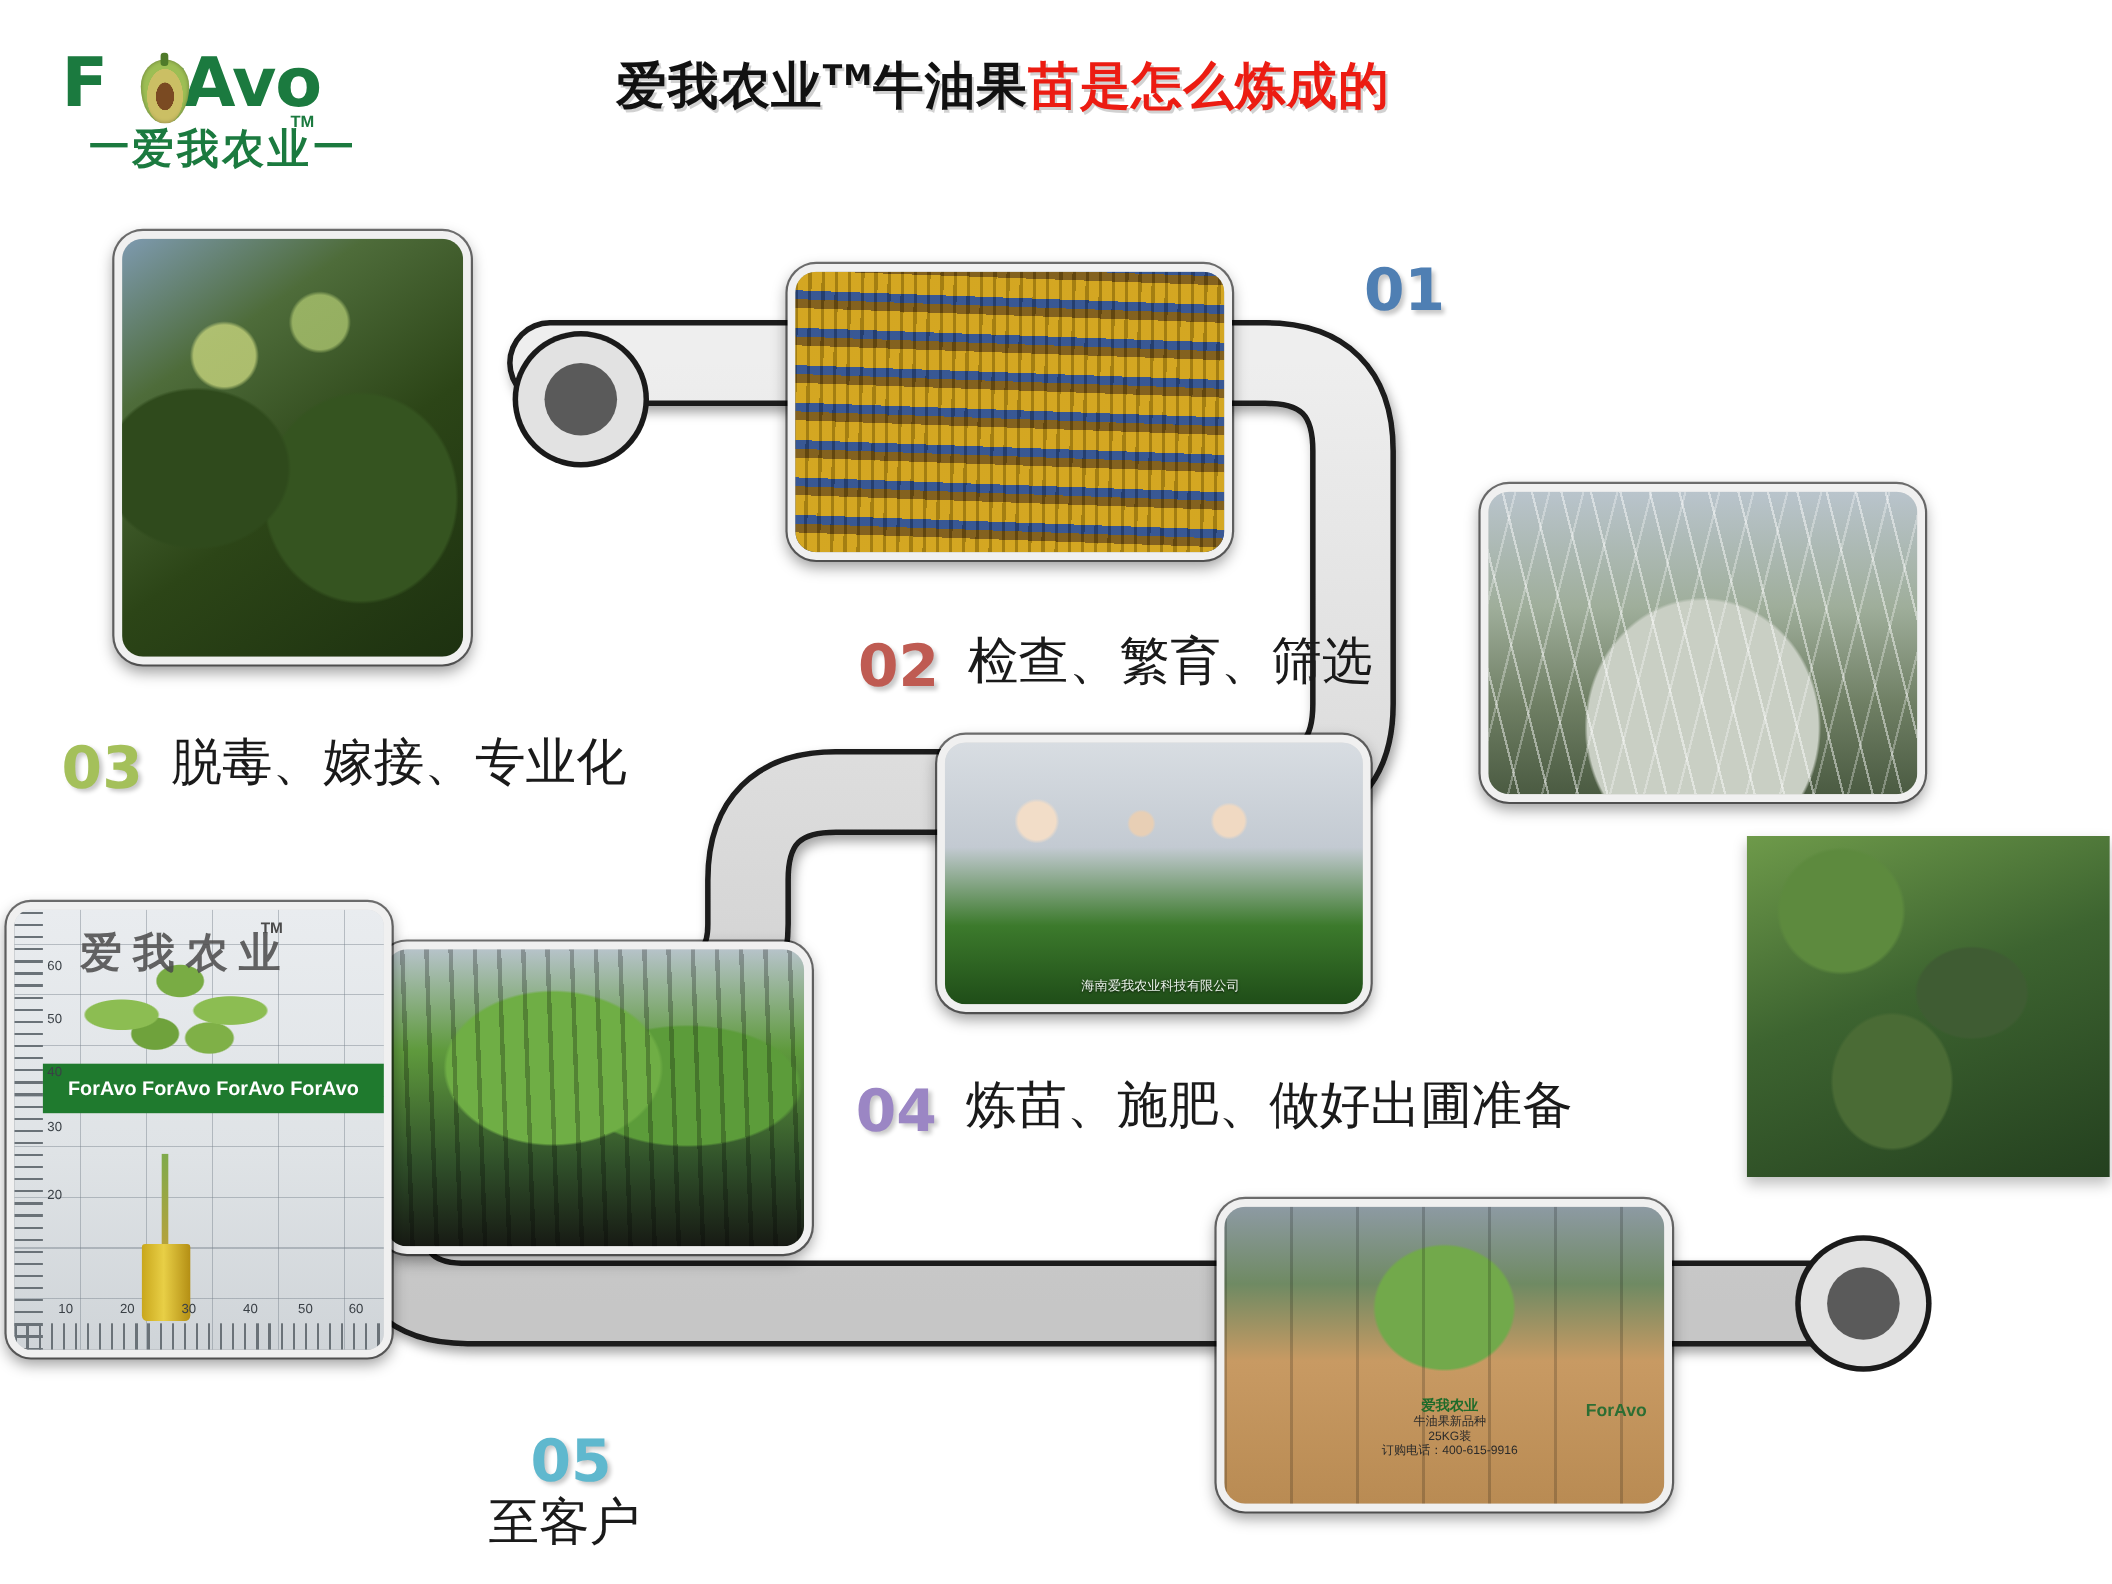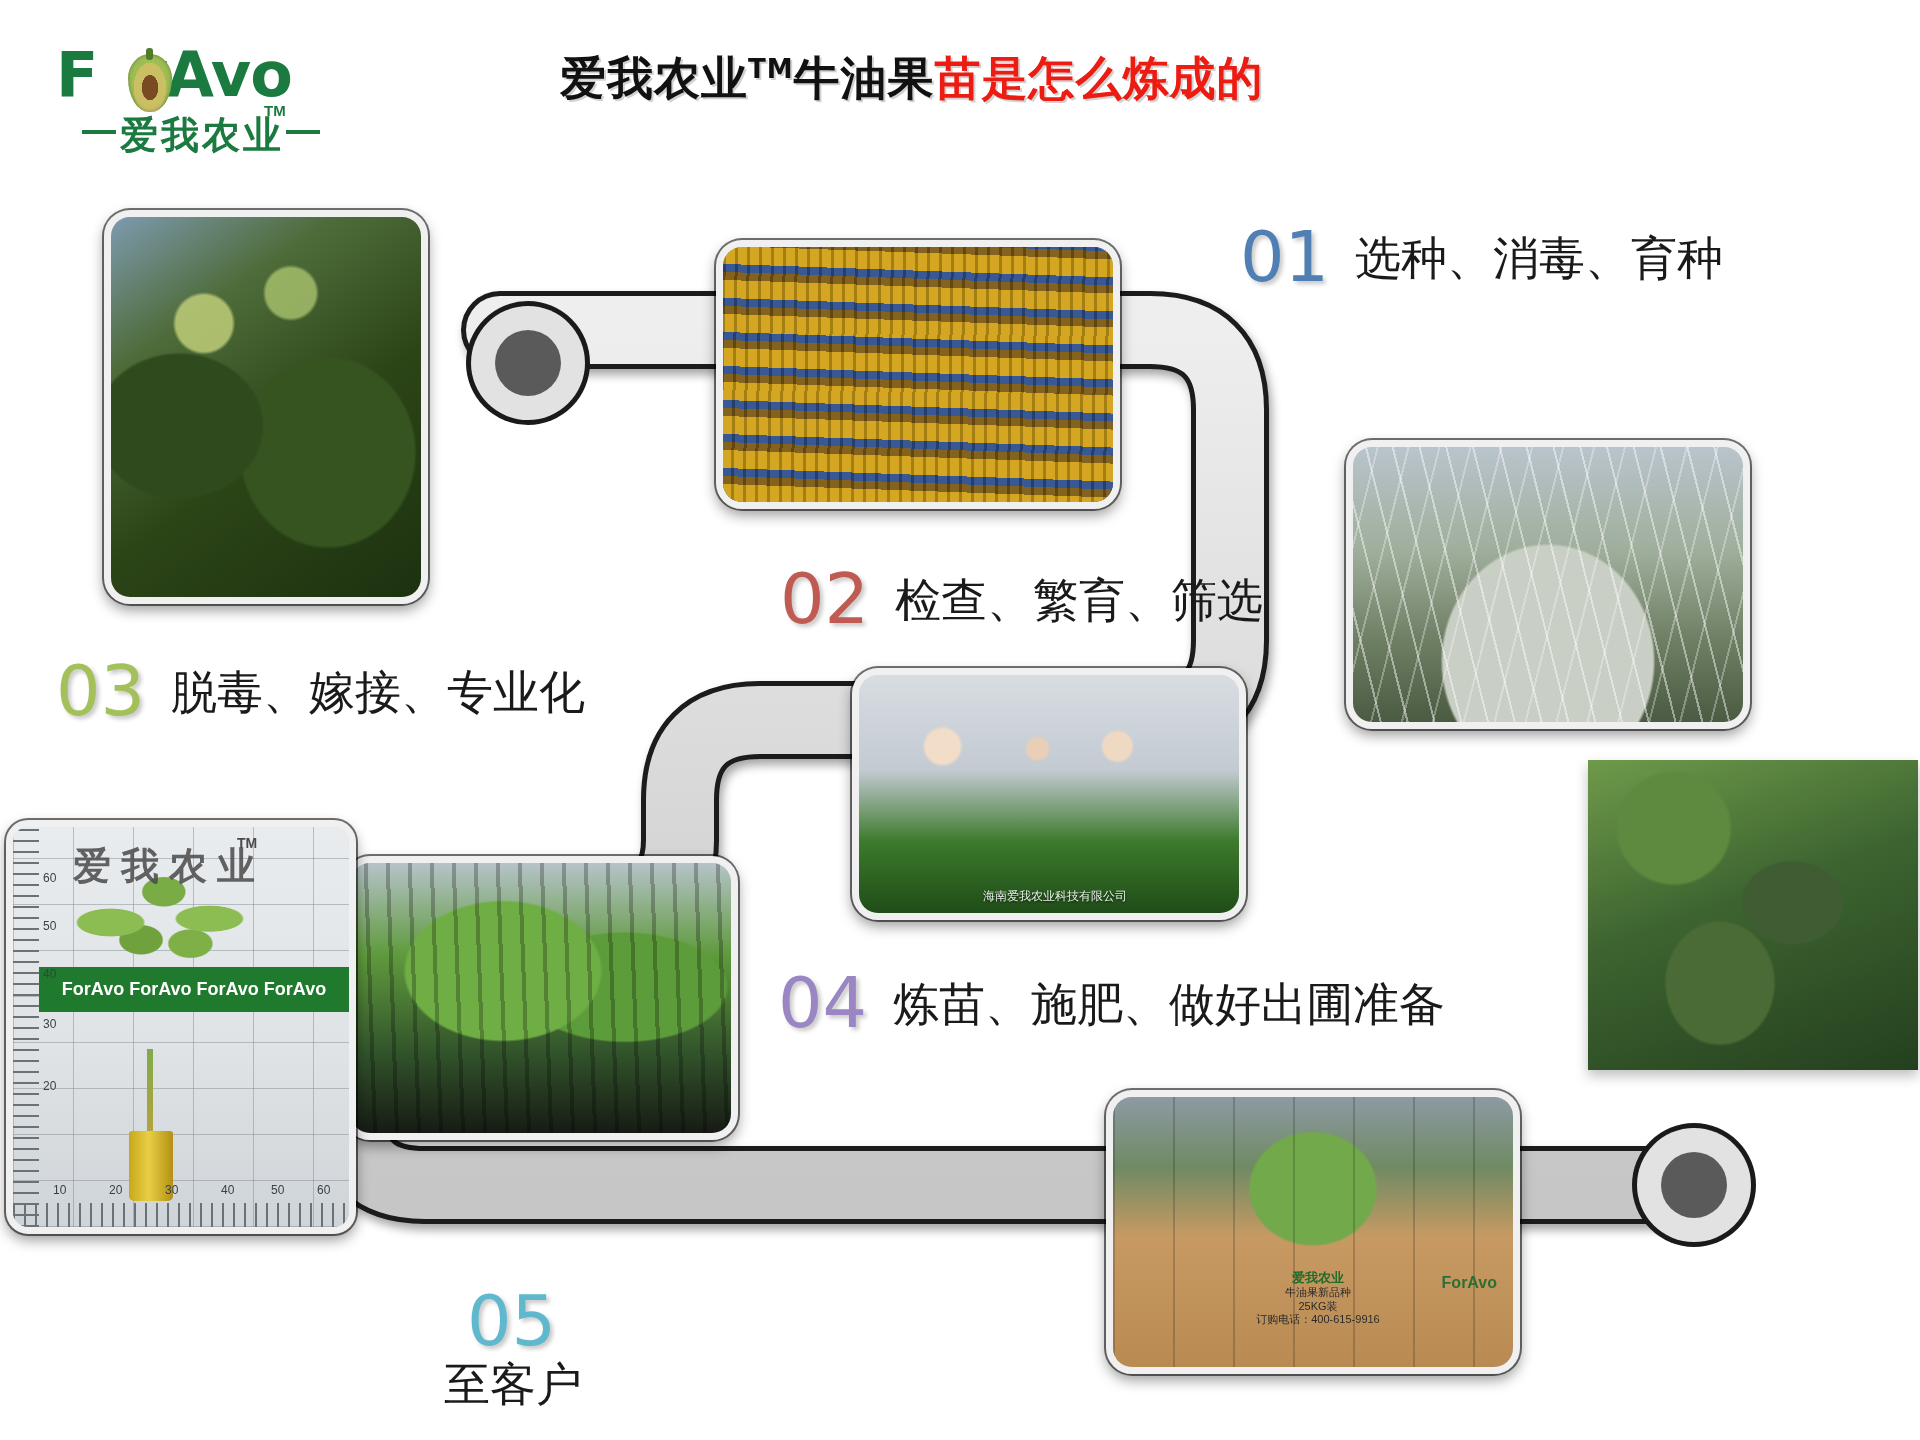--- a/index.html
+++ b/index.html
@@ -145,24 +145,25 @@
   .box-label{position:absolute;font-size:11px;color:#2a2a2a;text-align:center;line-height:1.25;}
   .box-label b{display:block;font-size:13px;color:#1f6b2a;}
 
   
   .people-wm{position:absolute;left:0;right:0;bottom:8px;text-align:center;
     font-size:12px;color:#eaf3ea;text-shadow:0 1px 2px rgba(0,0,0,.8);padding-left:12px;}
 
   
   .step{position:absolute;display:flex;align-items:flex-start;white-space:nowrap;}
   .step .num{
-    font-size:70px;font-weight:normal;line-height:1;
+    font-size:53px;font-weight:bold;line-height:1;
     font-family:"DejaVu Sans",sans-serif;
     text-shadow:3px 3px 4px rgba(0,0,0,.22);
     margin-right:26px;
+    margin-top:16px;
   }
   .step .txt{
     font-size:46px;color:#1a1a1a;line-height:1.22;
     font-family:"DejaVu Sans",sans-serif;font-weight:500;
     padding-top:8px;
   }
   .step .txt .l2{display:block;}
 </style>
 </head>
 <body>
@@ -299,21 +300,20 @@
     </div>
   </div>
 
   <div class="card" style="left:1588px;top:760px;width:330px;height:310px;border-radius:0;border:none;
               box-shadow:0 6px 12px rgba(0,0,0,.25);">
     <div class="ph ph-fruit"></div>
   </div>
 
   <div class="step" style="left:1240px;top:222px;">
     <span class="num" style="color:#4f7fb3;">01</span>
-    <span class="txt">选种、消毒、育种</span>
   </div>
 
   <div class="step" style="left:780px;top:564px;">
     <span class="num" style="color:#bf5b52;">02</span>
     <span class="txt">检查、繁育、筛选</span>
   </div>
 
   <div class="step" style="left:56px;top:656px;">
     <span class="num" style="color:#a4c05a;">03</span>
     <span class="txt">脱毒、嫁接、专业化</span>

